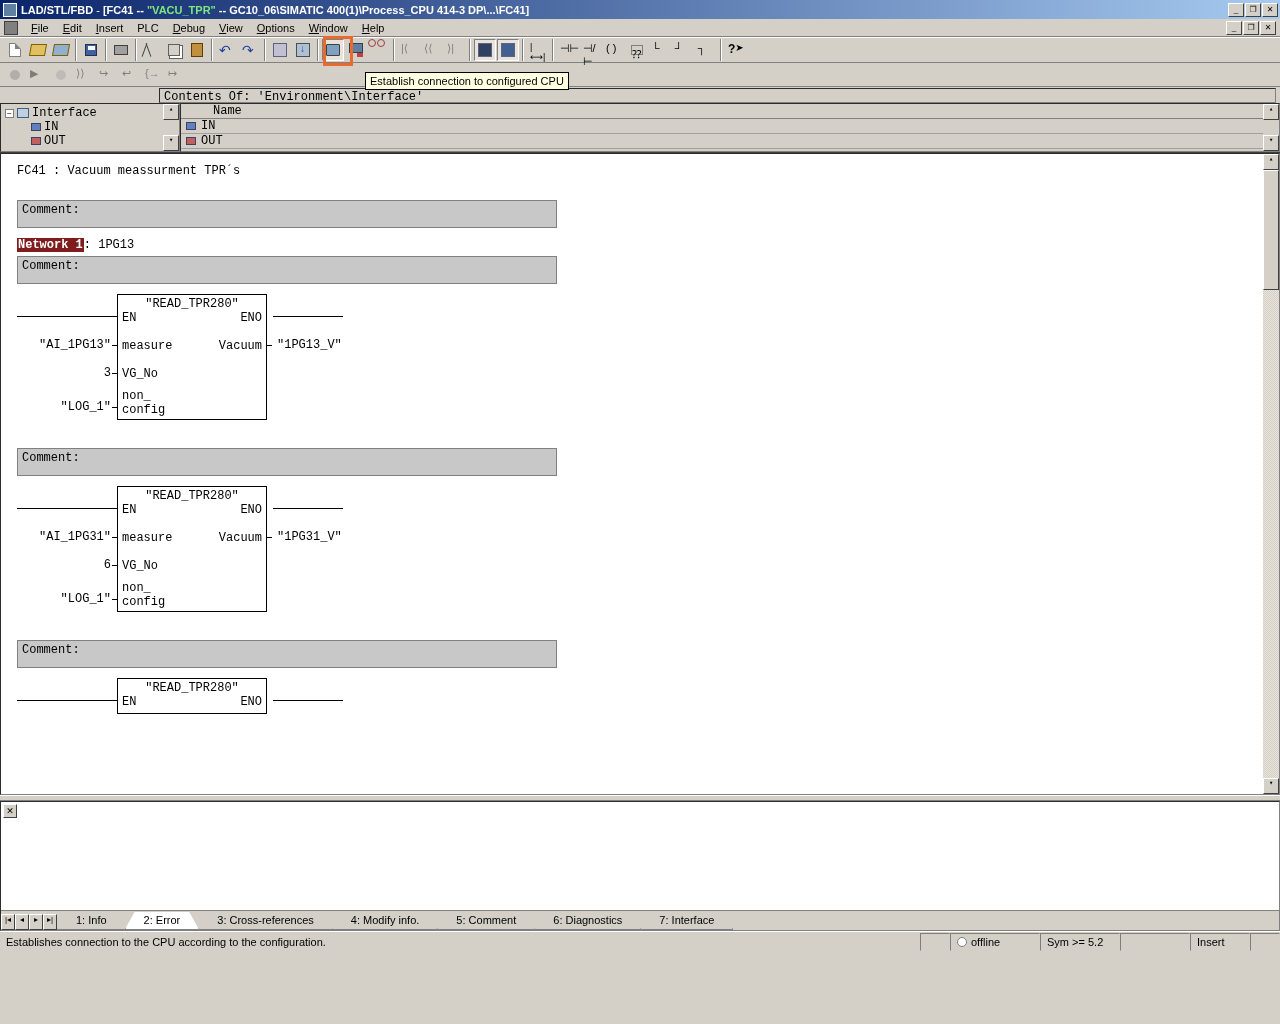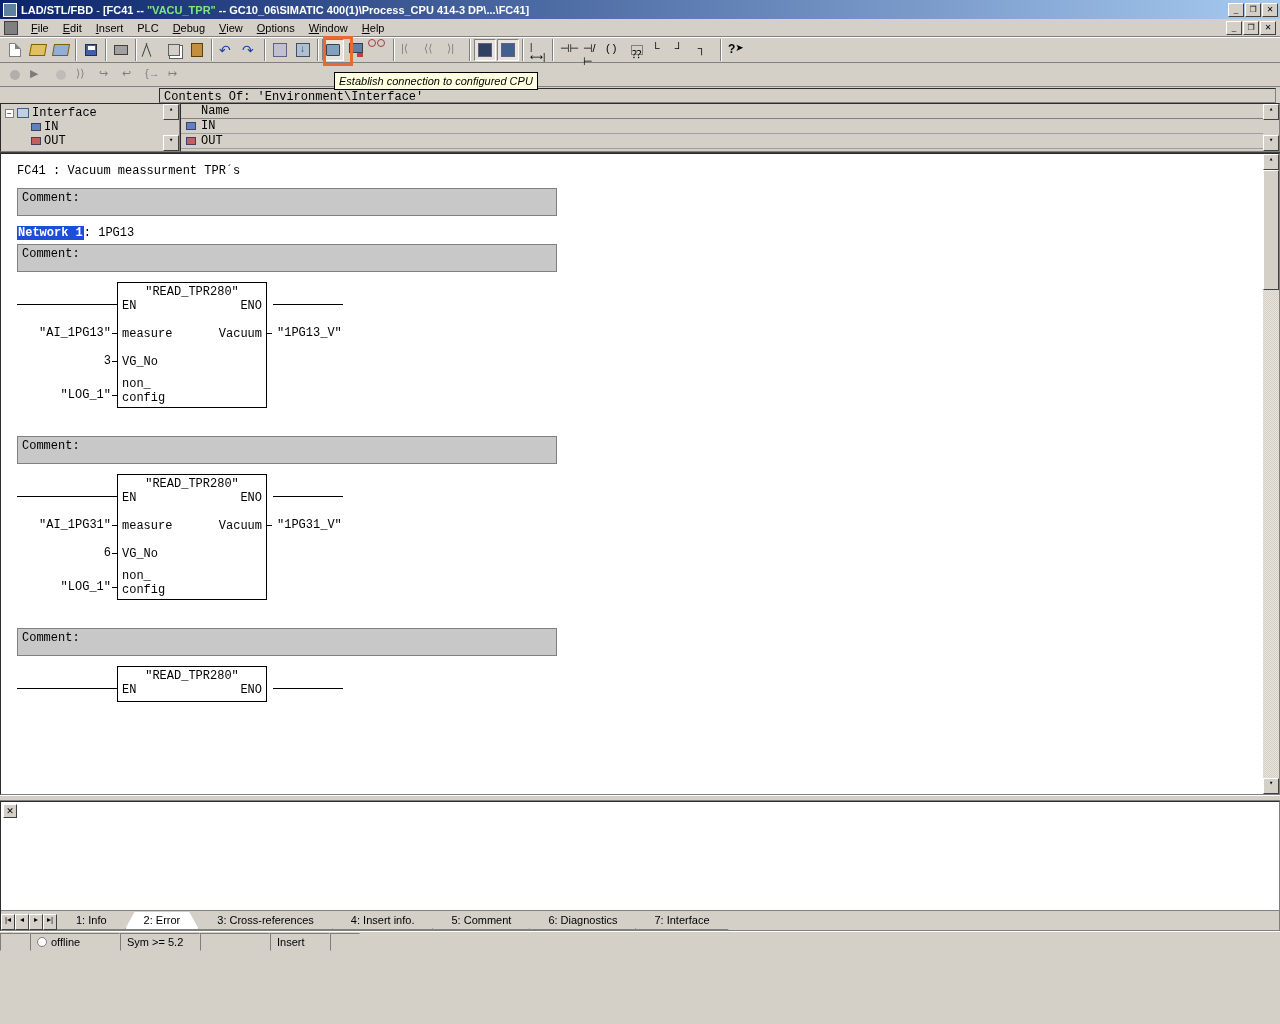--- a/index.html
+++ b/index.html
@@ -87,27 +87,26 @@
 .highlight-box {
   position: absolute;
   border: 3px solid #e86a2e;
   width: 30px; height: 30px;
   top: 36px; left: 323px;
   z-index: 10;
   pointer-events: none;
 }
 .tooltip {
   position: absolute;
-  top: 72px; left: 334px;
+  top: 72px; left: 365px;
   background: #ffffe1;
   border: 1px solid #000;
   padding: 2px 4px;
   font-size: 11px;
   z-index: 11;
-  font-style: italic;
 }
 .toolbar2 {
   height: 24px;
   background: #d4d0c8;
   border-bottom: 1px solid #808080;
   display: flex;
   align-items: center;
   padding-left: 4px;
   gap: 1px;
 }
@@ -180,21 +179,21 @@
   background: #d4d0c8;
   border: 1px inset #808080;
   position: relative;
   font-family: "Courier New", monospace;
   font-size: 12px;
 }
 .name-pane .sbv { position: absolute; right: 0; top: 0; bottom: 0; width: 16px; background: #d4d0c8; display: flex; flex-direction: column; }
 .nh {
   background: #d4d0c8;
   border-bottom: 1px solid #808080;
-  padding-left: 20px;
+  padding-left: 32px;
   height: 15px;
   display: flex; align-items: center;
 }
 .nrow {
   height: 15px; display: flex; align-items: center;
   border-bottom: 1px solid #a0a0a0;
 }
 .nrow .cell-icon { width: 20px; display: flex; justify-content: center; }
 .editor {
   height: 642px;
@@ -211,21 +210,21 @@
 .ed-content { padding: 10px 16px; }
 .comment-box {
   width: 540px;
   height: 28px;
   background: #c8c8c8;
   border: 1px solid #808080;
   padding: 2px 4px;
   margin-bottom: 10px;
 }
 .nw-label { font-weight: bold; }
-.nw-label.hl { background: #1d4ed8; color: #fff; padding: 0 1px; }
+.nw-label.hl { background: #7f1d1d; color: #fff; padding: 0 1px; }
 .lad-block {
   margin: 10px 0 24px 0;
   position: relative;
   height: 130px;
 }
 .rail { position: absolute; left: 0; top: 22px; width: 100px; border-top: 1px solid #000; }
 .box {
   position: absolute;
   left: 100px; top: 0;
   width: 150px; height: 126px;
@@ -531,21 +530,21 @@
     <div class="sbv">
       <div class="sb-btn">▴</div>
       <div style="flex:1"></div>
       <div class="sb-btn">▾</div>
     </div>
   </div>
 </div>
 
 <div class="editor">
   <div class="ed-content">
-    <div style="margin-bottom:10px">FC41 : Vacuum meassurment TPR´s</div>
+    <div style="margin-bottom:22px">FC41 : Vacuum meassurment TPR´s</div>
     <div class="comment-box"><span>Comment:</span></div>
 
     <div style="margin-top:6px">
       <span class="nw-label hl">Network 1</span><span>: 1PG13</span>
     </div>
     <div class="comment-box" style="margin-top:4px"><span>Comment:</span></div>
     <div class="lad-block">
       <div class="rail"></div>
       <div class="rail-r"></div>
       <div class="box">
@@ -619,28 +618,29 @@
   <div class="tab-row">
     <div class="tab-nav">
       <div class="tab-nav-btn">|◂</div>
       <div class="tab-nav-btn">◂</div>
       <div class="tab-nav-btn">▸</div>
       <div class="tab-nav-btn">▸|</div>
     </div>
     <div class="tab">1: Info</div>
     <div class="tab active">2: Error</div>
     <div class="tab">3: Cross-references</div>
-    <div class="tab">4: Insert info.</div>
+    <div class="tab">4: Modify info.</div>
     <div class="tab">5: Comment</div>
     <div class="tab">6: Diagnostics</div>
     <div class="tab">7: Interface</div>
   </div>
 </div>
 
 <div class="statusbar">
+  <div class="status-cell" style="flex:1;border:none">Establishes connection to the CPU according to the configuration.</div>
   <div class="status-cell" style="width:30px"></div>
   <div class="status-cell" style="width:90px">
     <span class="offline-dot"></span>
     <span>offline</span>
   </div>
   <div class="status-cell" style="width:80px">Sym &gt;= 5.2</div>
   <div class="status-cell" style="width:70px"></div>
   <div class="status-cell" style="width:60px">Insert</div>
   <div class="status-cell" style="width:30px"></div>
 </div>

